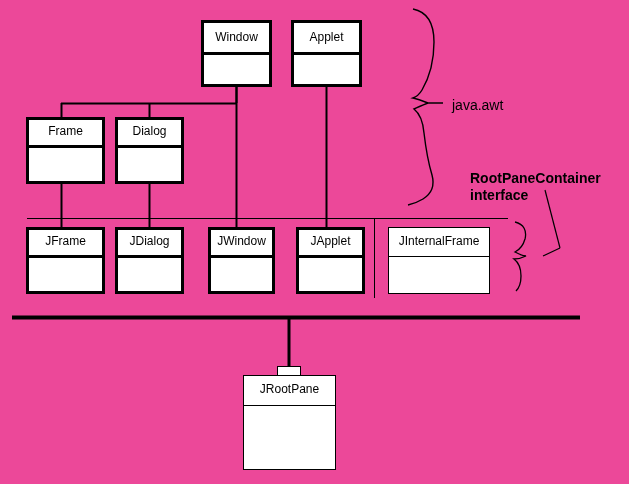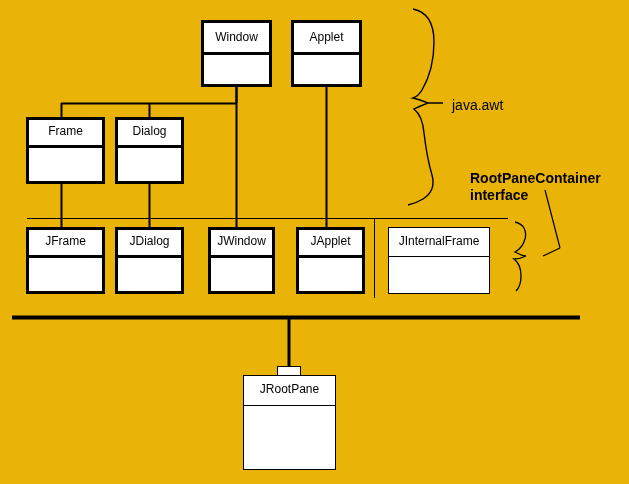--- a/index.html
+++ b/index.html
@@ -4,21 +4,21 @@
 <style>
   html, body {
     margin: 0;
     padding: 0;
     background: #ffffff;
   }
   #diagram-root {
     position: relative;
     width: 629px;
     height: 484px;
-    background: #eab308;
+    background: #ec4899;
     font-family: "Liberation Sans", sans-serif;
     overflow: hidden;
   }
   #diagram-svg {
     position: absolute;
     left: 0;
     top: 0;
     width: 629px;
     height: 484px;
     display: block;

